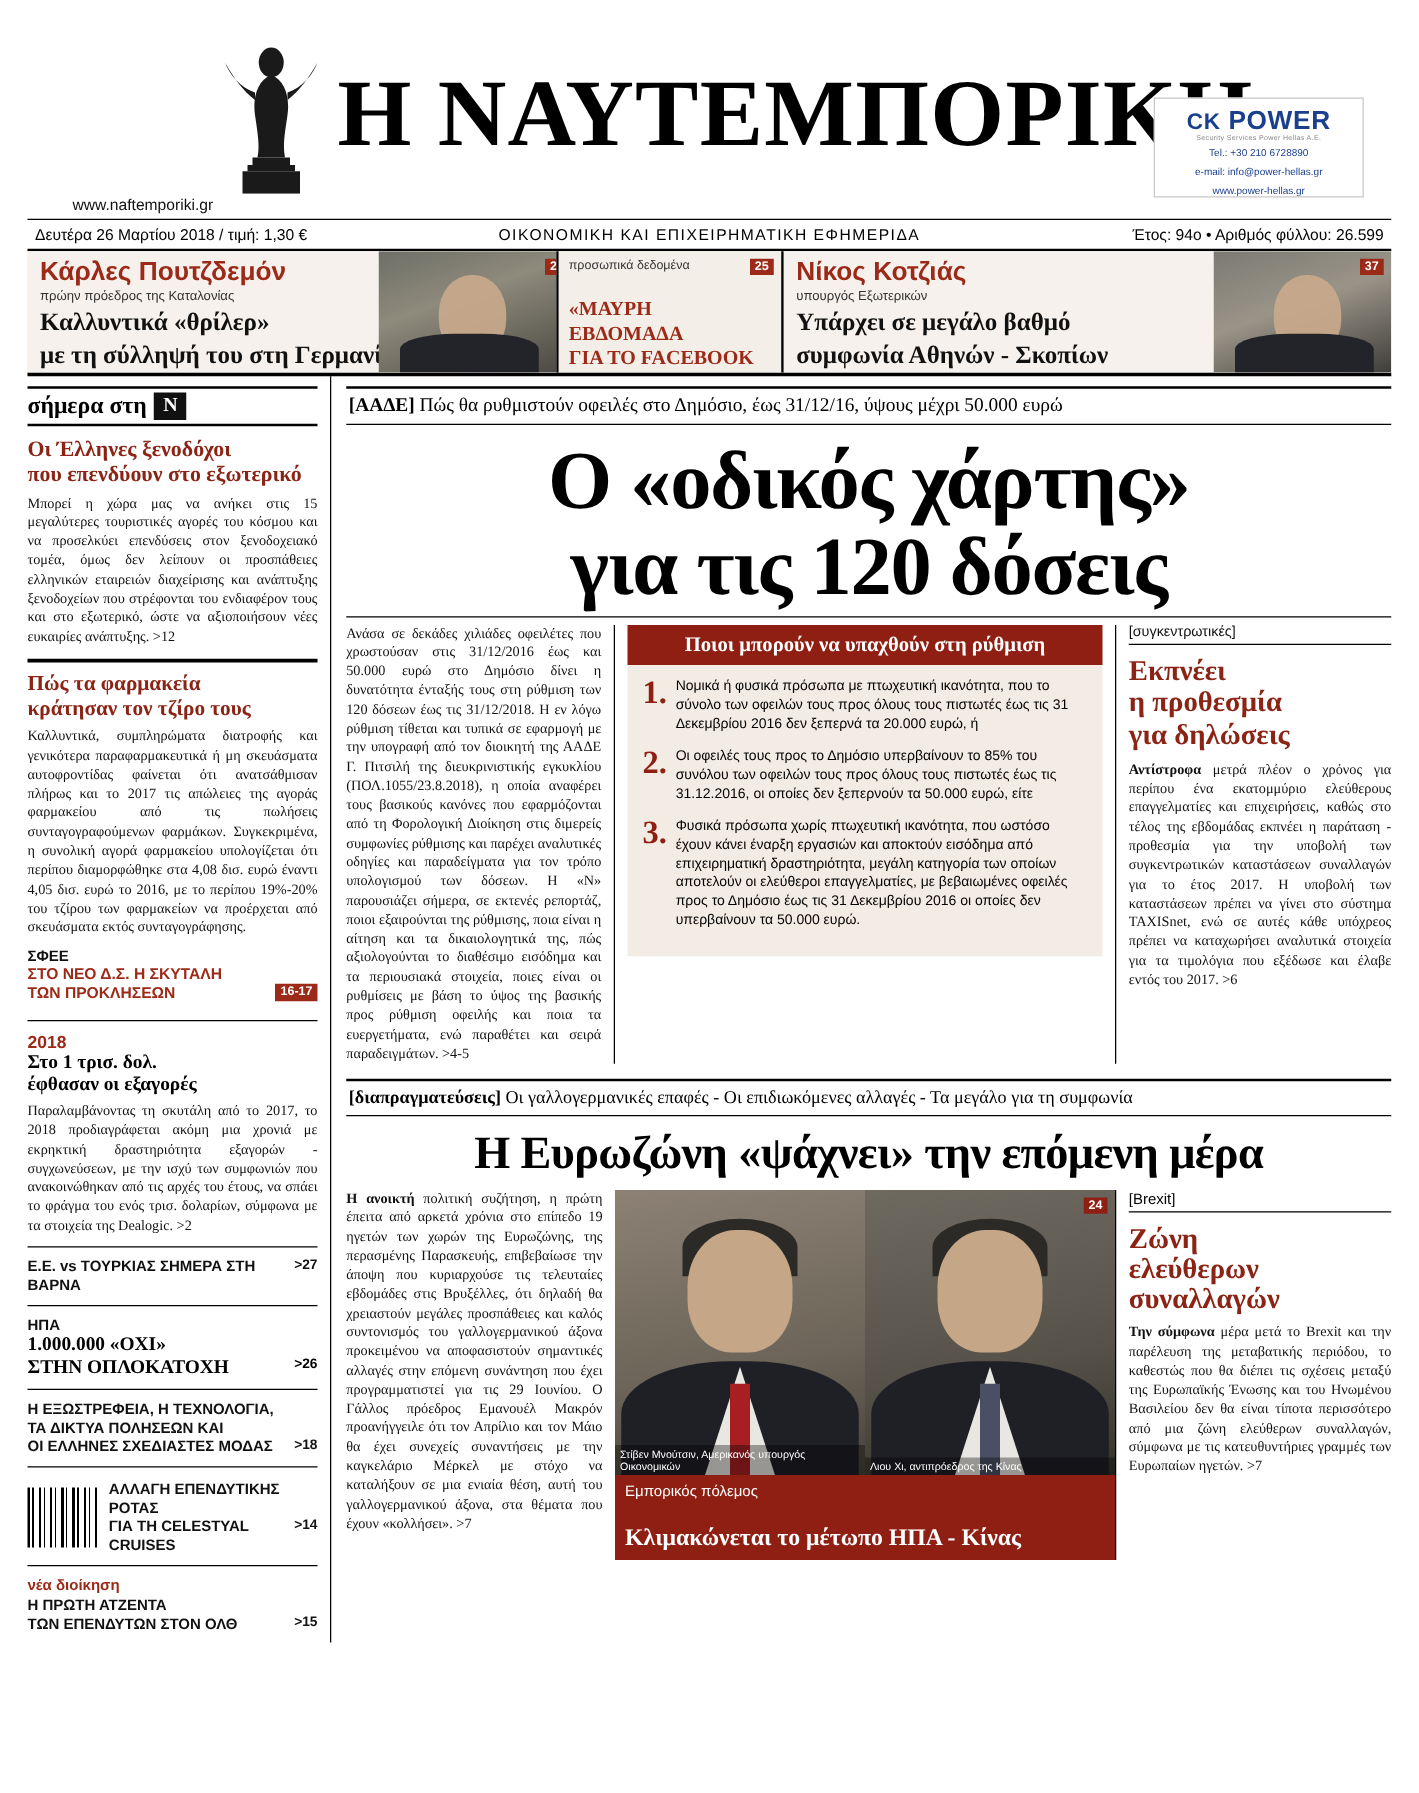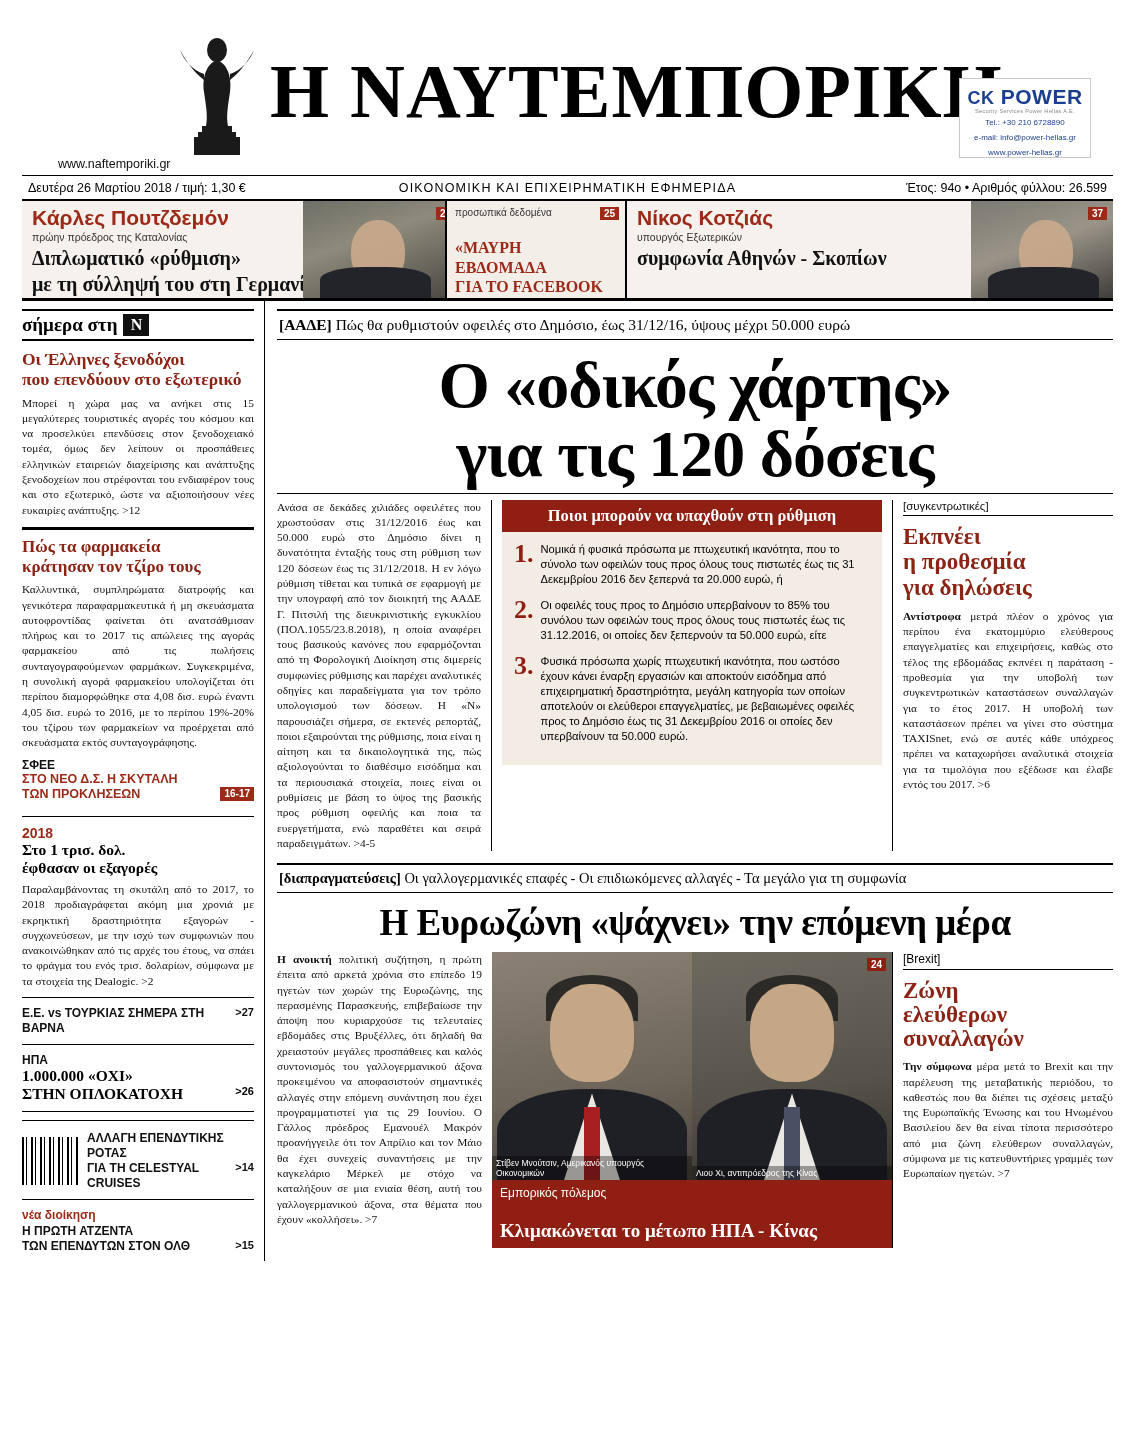--- a/index.html
+++ b/index.html
@@ -25,21 +25,21 @@
     font-family: "Liberation Serif", serif;
     font-weight: bold; font-size: 76px; letter-spacing: 1px;
     white-space: nowrap;
   }
   .website {
     position: absolute; left: 36px; top: 157px;
     font-family: "Liberation Sans", sans-serif;
     font-size: 12.5px; color: #111;
   }
   .ad-box {
-    position: absolute; right: 22px; top: 78px; width: 132px; height: 80px;
+    position: absolute; right: 22px; top: 78px; width: 168px; height: 80px;
     border: 1px solid #c8c8c8; background: #fff;
     font-family: "Liberation Sans", sans-serif;
     text-align: center; padding-top: 6px;
   }
   .ad-brand { font-size: 21px; font-weight: bold; color: #1b3f8f; letter-spacing: .5px; }
   .ad-brand .mark { color: #1b3f8f; font-size: 18px; }
   .ad-sub { font-size: 5.6px; color: #888; letter-spacing: .3px; margin-top: -1px; }
   .ad-line { font-size: 8px; color: #1b3f8f; line-height: 1.35; margin-top: 4px; }
 
   
@@ -297,38 +297,39 @@
   <div class="datestrip">
     <div class="left">Δευτέρα 26 Μαρτίου 2018 / τιμή: 1,30 €</div>
     <div class="center">ΟΙΚΟΝΟΜΙΚΗ ΚΑΙ ΕΠΙΧΕΙΡΗΜΑΤΙΚΗ ΕΦΗΜΕΡΙΔΑ</div>
     <div class="right">Έτος: 94ο  •  Αριθμός φύλλου: 26.599</div>
   </div>
 
   <div class="teasers">
     <div class="teaser t1">
       <div class="t-kicker">Κάρλες Πουτζδεμόν</div>
       <div class="t-sub">πρώην πρόεδρος της Καταλονίας</div>
-      <div class="t-head">Διπλωματικό «ρύθμιση»</div>
+      <div class="t-head">Καλλυντικά «θρίλερ»</div>
       <div class="t-head">με τη σύλληψή του στη Γερμανία</div>
       <div class="t-photo">
         <div class="face"></div>
           <div class="suit"></div>
       </div>
       <div class="pagebadge t1-badge">26</div>
     </div>
     <div class="teaser t2">
       <div class="t2-top">προσωπικά δεδομένα</div>
       <div class="pagebadge t2-badge" style="left:auto;right:6px;">25</div>
       <div class="t2-lines">«ΜΑΥΡΗ</div>
       <div class="t2-lines" style="margin-top:0">ΕΒΔΟΜΑΔΑ</div>
       <div class="t2-lines" style="margin-top:0">ΓΙΑ ΤΟ FACEBOOK</div>
     </div>
     <div class="teaser t3">
       <div class="t-kicker">Νίκος Κοτζιάς</div>
       <div class="t-sub">υπουργός Εξωτερικών</div>
+      <div class="t-head">Υπάρχει σε μεγάλο βαθμό</div>
       <div class="t-head">συμφωνία Αθηνών - Σκοπίων</div>
       <div class="t-photo p3">
         <div class="face"></div>
           <div class="suit"></div>
       </div>
       <div class="pagebadge t3-badge">37</div>
     </div>
   </div>
 
   <div class="main">
@@ -378,20 +379,28 @@
       <div>
         <div class="orgline">ΗΠΑ</div>
         <div class="kicker-blk">1.000.000 «ΟΧΙ»</div>
         <div class="kicker-blk">
           <span class="ref">&gt;26</span>
           <span>ΣΤΗΝ ΟΠΛΟΚΑΤΟΧΗ</span>
         </div>
       </div>
 
       <div class="hr-thin" style="clear:both"></div>
+      <div class="mini-item">
+        <div>Η ΕΞΩΣΤΡΕΦΕΙΑ, Η ΤΕΧΝΟΛΟΓΙΑ,</div>
+        <div>ΤΑ ΔΙΚΤΥΑ ΠΟΛΗΣΕΩΝ ΚΑΙ</div>
+        <div>
+          <span class="ref">&gt;18</span>
+          <span>ΟΙ ΕΛΛΗΝΕΣ ΣΧΕΔΙΑΣΤΕΣ ΜΟΔΑΣ</span>
+        </div>
+      </div>
 
       <div class="hr-thin" style="clear:both"></div>
       <div class="barcode">
         <div class="bars"></div>
         <div class="mini-item" style="margin:0">
           <div>ΑΛΛΑΓΗ ΕΠΕΝΔΥΤΙΚΗΣ ΡΟΤΑΣ</div>
           <div>
             <span class="ref">&gt;14</span>
             <span>ΓΙΑ ΤΗ CELESTYAL CRUISES</span>
           </div>

